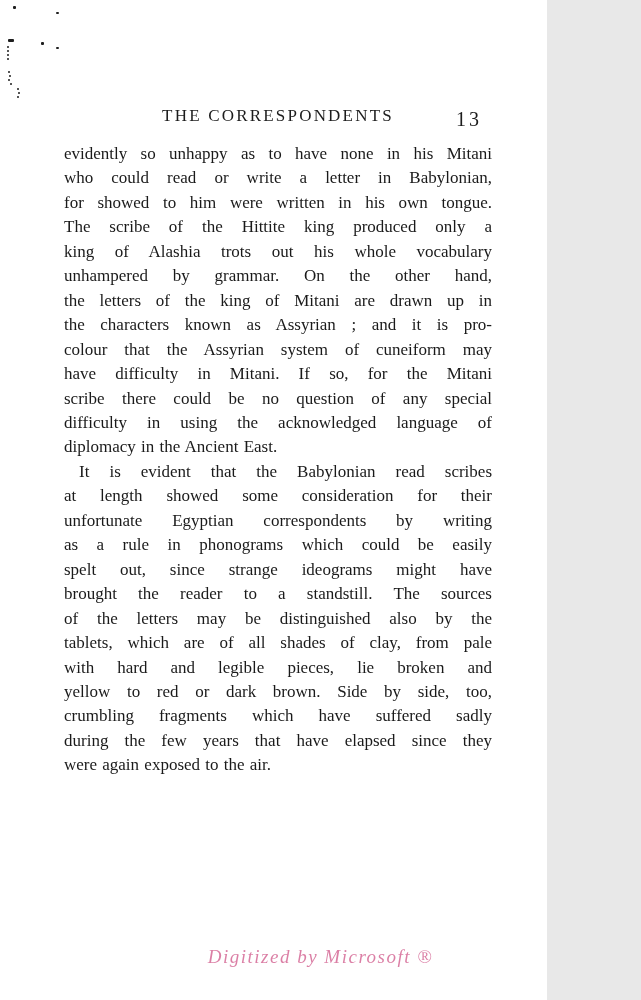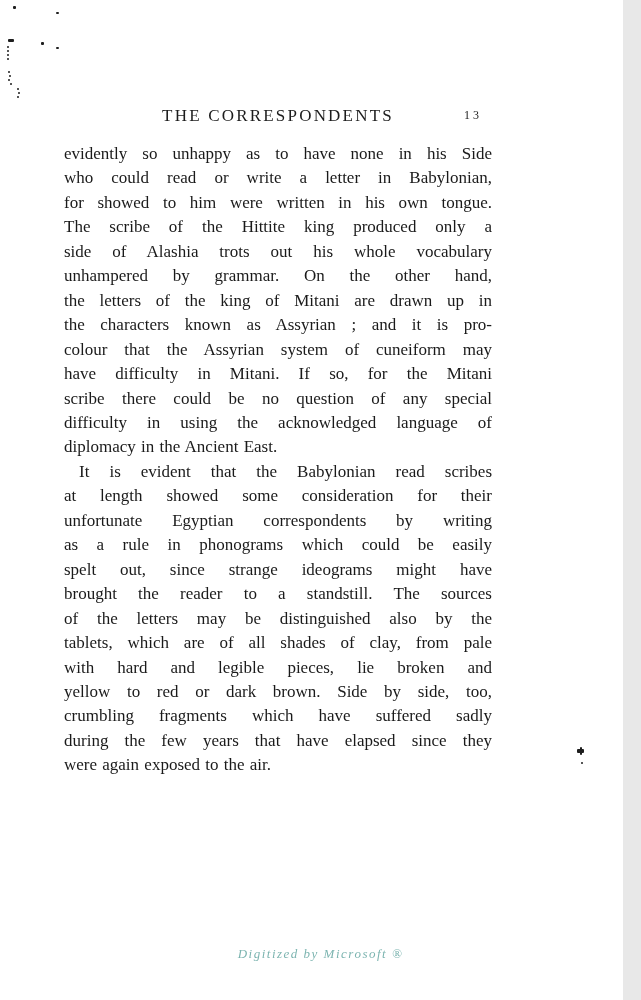--- a/index.html
+++ b/index.html
@@ -1,18 +1,18 @@
 <!DOCTYPE html>
 <html><head>
 <meta charset="utf-8">
 <style>
   html, body { margin: 0; padding: 0; background: #e8e8e8; }
   .page {
     position: relative;
-    width: 623px;
+    width: 547px;
     height: 1000px;
     background: #ffffff;
     overflow: hidden;
     font-family: "Liberation Serif", "DejaVu Serif", serif;
     color: #1a1a1a;
   }
   .running-header {
     position: absolute;
     top: 106px;
     left: 64px;
@@ -24,21 +24,21 @@
     text-align: center;
     font-size: 17px;
     letter-spacing: 2.2px;
     white-space: nowrap;
     color: #1c1c1c;
   }
   .page-number {
     position: absolute;
     right: 10px;
     top: 2px;
-    font-size: 12px;
+    font-size: 20px;
     letter-spacing: 3px;
     color: #1c1c1c;
   }
   .body-text {
     position: absolute;
     top: 142px;
     left: 64px;
     width: 428px;
     font-size: 17px;
     line-height: 24.45px;
@@ -54,47 +54,47 @@
     text-align-last: left;
   }
   .line.indent { text-indent: 15px; }
   .watermark {
     position: absolute;
     top: 946px;
     left: 0;
     width: 641px;
     text-align: center;
     font-style: italic;
-    font-size: 13px;
+    font-size: 19px;
     letter-spacing: 1.5px;
-    color: #0f766e;
+    color: #be185d;
     opacity: 0.55;
   }
   .speck {
     position: absolute;
     background: #1e1e1e;
     border-radius: 1px;
   }
 </style>
 </head>
 <body>
 
 <div class="page">
 
   <div class="running-header">
     <span class="running-title">THE CORRESPONDENTS</span>
     <span class="page-number">13</span>
   </div>
 
   <div class="body-text" id="body-text">
-      <div class="line">evidently so unhappy as to have none in his Side</div>
+      <div class="line">evidently so unhappy as to have none in his Mitani</div>
       <div class="line">who could read or write a letter in Babylonian,</div>
       <div class="line">for showed to him were written in his own tongue.</div>
       <div class="line">The scribe of the Hittite king produced only a</div>
-      <div class="line">side of Alashia trots out his whole vocabulary</div>
+      <div class="line">king of Alashia trots out his whole vocabulary</div>
       <div class="line">unhampered by grammar.  On the other hand,</div>
       <div class="line">the letters of the king of Mitani are drawn up in</div>
       <div class="line">the characters known as Assyrian ; and it is pro-</div>
       <div class="line">colour that the Assyrian system of cuneiform may</div>
       <div class="line">have difficulty in Mitani.  If so, for the Mitani</div>
       <div class="line">scribe there could be no question of any special</div>
       <div class="line">difficulty in using the acknowledged language of</div>
       <div class="line para-end">diplomacy in the Ancient East.</div>
       <div class="line indent">It is evident that the Babylonian read scribes</div>
       <div class="line">at length showed some consideration for their</div>

